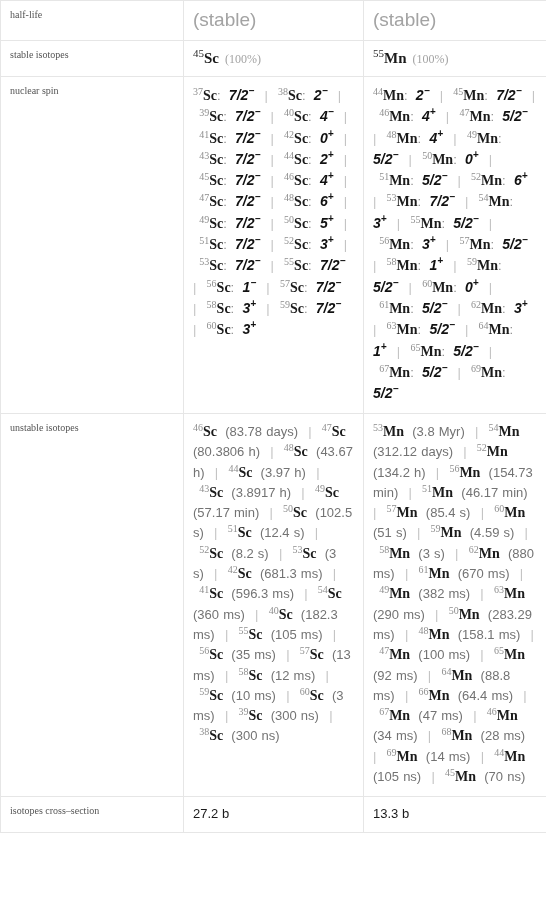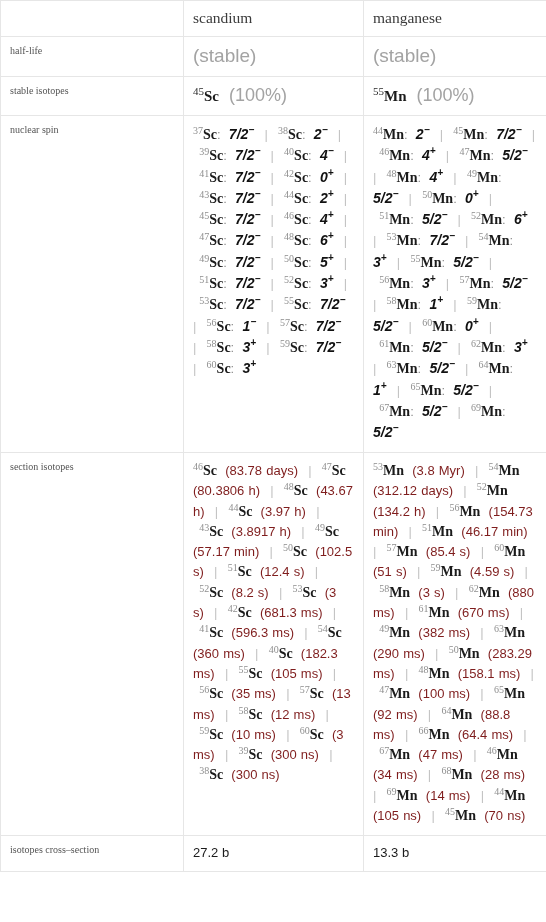--- a/index.html
+++ b/index.html
@@ -87,71 +87,66 @@
     font-weight: bold;
     font-family: "Liberation Sans", sans-serif;
     font-size: 14px;
     font-style: italic;
   }
   .iso-list .spin .sgn {
     font-size: 10px;
     vertical-align: super;
     line-height: 0;
   }
-  .iso-list .paren { color: #7f1d1d; margin-top: 19px; }
+  .iso-list .paren { color: #737373; margin-top: 19px; }
   .iso-list .sep { color: #c3c3c3; padding: 0 2px; }
   .iso-list .colon { color: #8e8e8e; }
 
   .stable-iso .sym {
     color: #1b1b1b; font-weight: bold;
     font-family: "Liberation Serif", serif; font-size: 15px;
   }
   .stable-iso .mass {
     color: #2b2b2b; font-size: 11px; vertical-align: super; line-height: 0;
     font-family: "Liberation Serif", serif; font-weight: normal;
   }
-  .stable-iso .pct { color: #a3a3a3; font-family: Liberation Sans, sans-serif; font-size: 18px; }
+  .stable-iso .pct { color: #a3a3a3; font-family: Liberation Serif, serif; font-size: 12px; }
   sup.u { font-size: 9px; vertical-align: super; line-height: 0; }
 </style>
 </head>
 <body>
 
 <table id="props">
   <colgroup>
     <col class="c-label">
       <col class="c-val">
       <col class="c-val2">
   </colgroup>
   <tbody>
-    <tr class="header-row">
-      <td class="spacer"></td>
-      <td class="col-head">scandium</td>
-      <td class="col-head">manganese</td>
-    </tr>
 
     <tr>
       <td class="row-label">half-life</td>
       <td class="muted">(stable)</td>
       <td class="muted">(stable)</td>
     </tr>
 
     <tr>
       <td class="row-label">stable isotopes</td>
       <td class="stable-iso" id="stable-sc"><span class="mass">45</span><span class="sym">Sc</span><span class="pct">&nbsp; (100%)</span></td>
       <td class="stable-iso" id="stable-mn"><span class="mass">55</span><span class="sym">Mn</span><span class="pct">&nbsp; (100%)</span></td>
     </tr>
 
     <tr>
       <td class="row-label">nuclear spin</td>
       <td class="iso-list" id="spin-sc"><span><span class="mass">37</span><span class="sym">Sc</span><span class="colon">:&nbsp; </span><span class="spin">7/2<span class="sgn">−</span></span></span><span class="sep">&nbsp; | &nbsp;</span><span><span class="mass">38</span><span class="sym">Sc</span><span class="colon">:&nbsp; </span><span class="spin">2<span class="sgn">−</span></span></span><span class="sep">&nbsp; | &nbsp;</span><span><span class="mass">39</span><span class="sym">Sc</span><span class="colon">:&nbsp; </span><span class="spin">7/2<span class="sgn">−</span></span></span><span class="sep">&nbsp; | &nbsp;</span><span><span class="mass">40</span><span class="sym">Sc</span><span class="colon">:&nbsp; </span><span class="spin">4<span class="sgn">−</span></span></span><span class="sep">&nbsp; | &nbsp;</span><span><span class="mass">41</span><span class="sym">Sc</span><span class="colon">:&nbsp; </span><span class="spin">7/2<span class="sgn">−</span></span></span><span class="sep">&nbsp; | &nbsp;</span><span><span class="mass">42</span><span class="sym">Sc</span><span class="colon">:&nbsp; </span><span class="spin">0<span class="sgn">+</span></span></span><span class="sep">&nbsp; | &nbsp;</span><span><span class="mass">43</span><span class="sym">Sc</span><span class="colon">:&nbsp; </span><span class="spin">7/2<span class="sgn">−</span></span></span><span class="sep">&nbsp; | &nbsp;</span><span><span class="mass">44</span><span class="sym">Sc</span><span class="colon">:&nbsp; </span><span class="spin">2<span class="sgn">+</span></span></span><span class="sep">&nbsp; | &nbsp;</span><span><span class="mass">45</span><span class="sym">Sc</span><span class="colon">:&nbsp; </span><span class="spin">7/2<span class="sgn">−</span></span></span><span class="sep">&nbsp; | &nbsp;</span><span><span class="mass">46</span><span class="sym">Sc</span><span class="colon">:&nbsp; </span><span class="spin">4<span class="sgn">+</span></span></span><span class="sep">&nbsp; | &nbsp;</span><span><span class="mass">47</span><span class="sym">Sc</span><span class="colon">:&nbsp; </span><span class="spin">7/2<span class="sgn">−</span></span></span><span class="sep">&nbsp; | &nbsp;</span><span><span class="mass">48</span><span class="sym">Sc</span><span class="colon">:&nbsp; </span><span class="spin">6<span class="sgn">+</span></span></span><span class="sep">&nbsp; | &nbsp;</span><span><span class="mass">49</span><span class="sym">Sc</span><span class="colon">:&nbsp; </span><span class="spin">7/2<span class="sgn">−</span></span></span><span class="sep">&nbsp; | &nbsp;</span><span><span class="mass">50</span><span class="sym">Sc</span><span class="colon">:&nbsp; </span><span class="spin">5<span class="sgn">+</span></span></span><span class="sep">&nbsp; | &nbsp;</span><span><span class="mass">51</span><span class="sym">Sc</span><span class="colon">:&nbsp; </span><span class="spin">7/2<span class="sgn">−</span></span></span><span class="sep">&nbsp; | &nbsp;</span><span><span class="mass">52</span><span class="sym">Sc</span><span class="colon">:&nbsp; </span><span class="spin">3<span class="sgn">+</span></span></span><span class="sep">&nbsp; | &nbsp;</span><span><span class="mass">53</span><span class="sym">Sc</span><span class="colon">:&nbsp; </span><span class="spin">7/2<span class="sgn">−</span></span></span><span class="sep">&nbsp; | &nbsp;</span><span><span class="mass">55</span><span class="sym">Sc</span><span class="colon">:&nbsp; </span><span class="spin">7/2<span class="sgn">−</span></span></span><span class="sep">&nbsp; | &nbsp;</span><span><span class="mass">56</span><span class="sym">Sc</span><span class="colon">:&nbsp; </span><span class="spin">1<span class="sgn">−</span></span></span><span class="sep">&nbsp; | &nbsp;</span><span><span class="mass">57</span><span class="sym">Sc</span><span class="colon">:&nbsp; </span><span class="spin">7/2<span class="sgn">−</span></span></span><span class="sep">&nbsp; | &nbsp;</span><span><span class="mass">58</span><span class="sym">Sc</span><span class="colon">:&nbsp; </span><span class="spin">3<span class="sgn">+</span></span></span><span class="sep">&nbsp; | &nbsp;</span><span><span class="mass">59</span><span class="sym">Sc</span><span class="colon">:&nbsp; </span><span class="spin">7/2<span class="sgn">−</span></span></span><span class="sep">&nbsp; | &nbsp;</span><span><span class="mass">60</span><span class="sym">Sc</span><span class="colon">:&nbsp; </span><span class="spin">3<span class="sgn">+</span></span></span></td>
       <td class="iso-list" id="spin-mn"><span><span class="mass">44</span><span class="sym">Mn</span><span class="colon">:&nbsp; </span><span class="spin">2<span class="sgn">−</span></span></span><span class="sep">&nbsp; | &nbsp;</span><span><span class="mass">45</span><span class="sym">Mn</span><span class="colon">:&nbsp; </span><span class="spin">7/2<span class="sgn">−</span></span></span><span class="sep">&nbsp; | &nbsp;</span><span><span class="mass">46</span><span class="sym">Mn</span><span class="colon">:&nbsp; </span><span class="spin">4<span class="sgn">+</span></span></span><span class="sep">&nbsp; | &nbsp;</span><span><span class="mass">47</span><span class="sym">Mn</span><span class="colon">:&nbsp; </span><span class="spin">5/2<span class="sgn">−</span></span></span><span class="sep">&nbsp; | &nbsp;</span><span><span class="mass">48</span><span class="sym">Mn</span><span class="colon">:&nbsp; </span><span class="spin">4<span class="sgn">+</span></span></span><span class="sep">&nbsp; | &nbsp;</span><span><span class="mass">49</span><span class="sym">Mn</span><span class="colon">:&nbsp; </span><span class="spin">5/2<span class="sgn">−</span></span></span><span class="sep">&nbsp; | &nbsp;</span><span><span class="mass">50</span><span class="sym">Mn</span><span class="colon">:&nbsp; </span><span class="spin">0<span class="sgn">+</span></span></span><span class="sep">&nbsp; | &nbsp;</span><span><span class="mass">51</span><span class="sym">Mn</span><span class="colon">:&nbsp; </span><span class="spin">5/2<span class="sgn">−</span></span></span><span class="sep">&nbsp; | &nbsp;</span><span><span class="mass">52</span><span class="sym">Mn</span><span class="colon">:&nbsp; </span><span class="spin">6<span class="sgn">+</span></span></span><span class="sep">&nbsp; | &nbsp;</span><span><span class="mass">53</span><span class="sym">Mn</span><span class="colon">:&nbsp; </span><span class="spin">7/2<span class="sgn">−</span></span></span><span class="sep">&nbsp; | &nbsp;</span><span><span class="mass">54</span><span class="sym">Mn</span><span class="colon">:&nbsp; </span><span class="spin">3<span class="sgn">+</span></span></span><span class="sep">&nbsp; | &nbsp;</span><span><span class="mass">55</span><span class="sym">Mn</span><span class="colon">:&nbsp; </span><span class="spin">5/2<span class="sgn">−</span></span></span><span class="sep">&nbsp; | &nbsp;</span><span><span class="mass">56</span><span class="sym">Mn</span><span class="colon">:&nbsp; </span><span class="spin">3<span class="sgn">+</span></span></span><span class="sep">&nbsp; | &nbsp;</span><span><span class="mass">57</span><span class="sym">Mn</span><span class="colon">:&nbsp; </span><span class="spin">5/2<span class="sgn">−</span></span></span><span class="sep">&nbsp; | &nbsp;</span><span><span class="mass">58</span><span class="sym">Mn</span><span class="colon">:&nbsp; </span><span class="spin">1<span class="sgn">+</span></span></span><span class="sep">&nbsp; | &nbsp;</span><span><span class="mass">59</span><span class="sym">Mn</span><span class="colon">:&nbsp; </span><span class="spin">5/2<span class="sgn">−</span></span></span><span class="sep">&nbsp; | &nbsp;</span><span><span class="mass">60</span><span class="sym">Mn</span><span class="colon">:&nbsp; </span><span class="spin">0<span class="sgn">+</span></span></span><span class="sep">&nbsp; | &nbsp;</span><span><span class="mass">61</span><span class="sym">Mn</span><span class="colon">:&nbsp; </span><span class="spin">5/2<span class="sgn">−</span></span></span><span class="sep">&nbsp; | &nbsp;</span><span><span class="mass">62</span><span class="sym">Mn</span><span class="colon">:&nbsp; </span><span class="spin">3<span class="sgn">+</span></span></span><span class="sep">&nbsp; | &nbsp;</span><span><span class="mass">63</span><span class="sym">Mn</span><span class="colon">:&nbsp; </span><span class="spin">5/2<span class="sgn">−</span></span></span><span class="sep">&nbsp; | &nbsp;</span><span><span class="mass">64</span><span class="sym">Mn</span><span class="colon">:&nbsp; </span><span class="spin">1<span class="sgn">+</span></span></span><span class="sep">&nbsp; | &nbsp;</span><span><span class="mass">65</span><span class="sym">Mn</span><span class="colon">:&nbsp; </span><span class="spin">5/2<span class="sgn">−</span></span></span><span class="sep">&nbsp; | &nbsp;</span><span><span class="mass">67</span><span class="sym">Mn</span><span class="colon">:&nbsp; </span><span class="spin">5/2<span class="sgn">−</span></span></span><span class="sep">&nbsp; | &nbsp;</span><span><span class="mass">69</span><span class="sym">Mn</span><span class="colon">:&nbsp; </span><span class="spin">5/2<span class="sgn">−</span></span></span></td>
     </tr>
 
     <tr>
-      <td class="row-label">section isotopes</td>
+      <td class="row-label">unstable isotopes</td>
       <td class="iso-list" id="unst-sc"><span><span class="mass">46</span><span class="sym">Sc</span><span class="paren">&nbsp; (83.78 days)</span></span><span class="sep">&nbsp; | &nbsp;</span><span><span class="mass">47</span><span class="sym">Sc</span><span class="paren">&nbsp; (80.3806 h)</span></span><span class="sep">&nbsp; | &nbsp;</span><span><span class="mass">48</span><span class="sym">Sc</span><span class="paren">&nbsp; (43.67 h)</span></span><span class="sep">&nbsp; | &nbsp;</span><span><span class="mass">44</span><span class="sym">Sc</span><span class="paren">&nbsp; (3.97 h)</span></span><span class="sep">&nbsp; | &nbsp;</span><span><span class="mass">43</span><span class="sym">Sc</span><span class="paren">&nbsp; (3.8917 h)</span></span><span class="sep">&nbsp; | &nbsp;</span><span><span class="mass">49</span><span class="sym">Sc</span><span class="paren">&nbsp; (57.17 min)</span></span><span class="sep">&nbsp; | &nbsp;</span><span><span class="mass">50</span><span class="sym">Sc</span><span class="paren">&nbsp; (102.5 s)</span></span><span class="sep">&nbsp; | &nbsp;</span><span><span class="mass">51</span><span class="sym">Sc</span><span class="paren">&nbsp; (12.4 s)</span></span><span class="sep">&nbsp; | &nbsp;</span><span><span class="mass">52</span><span class="sym">Sc</span><span class="paren">&nbsp; (8.2 s)</span></span><span class="sep">&nbsp; | &nbsp;</span><span><span class="mass">53</span><span class="sym">Sc</span><span class="paren">&nbsp; (3 s)</span></span><span class="sep">&nbsp; | &nbsp;</span><span><span class="mass">42</span><span class="sym">Sc</span><span class="paren">&nbsp; (681.3 ms)</span></span><span class="sep">&nbsp; | &nbsp;</span><span><span class="mass">41</span><span class="sym">Sc</span><span class="paren">&nbsp; (596.3 ms)</span></span><span class="sep">&nbsp; | &nbsp;</span><span><span class="mass">54</span><span class="sym">Sc</span><span class="paren">&nbsp; (360 ms)</span></span><span class="sep">&nbsp; | &nbsp;</span><span><span class="mass">40</span><span class="sym">Sc</span><span class="paren">&nbsp; (182.3 ms)</span></span><span class="sep">&nbsp; | &nbsp;</span><span><span class="mass">55</span><span class="sym">Sc</span><span class="paren">&nbsp; (105 ms)</span></span><span class="sep">&nbsp; | &nbsp;</span><span><span class="mass">56</span><span class="sym">Sc</span><span class="paren">&nbsp; (35 ms)</span></span><span class="sep">&nbsp; | &nbsp;</span><span><span class="mass">57</span><span class="sym">Sc</span><span class="paren">&nbsp; (13 ms)</span></span><span class="sep">&nbsp; | &nbsp;</span><span><span class="mass">58</span><span class="sym">Sc</span><span class="paren">&nbsp; (12 ms)</span></span><span class="sep">&nbsp; | &nbsp;</span><span><span class="mass">59</span><span class="sym">Sc</span><span class="paren">&nbsp; (10 ms)</span></span><span class="sep">&nbsp; | &nbsp;</span><span><span class="mass">60</span><span class="sym">Sc</span><span class="paren">&nbsp; (3 ms)</span></span><span class="sep">&nbsp; | &nbsp;</span><span><span class="mass">39</span><span class="sym">Sc</span><span class="paren">&nbsp; (300 ns)</span></span><span class="sep">&nbsp; | &nbsp;</span><span><span class="mass">38</span><span class="sym">Sc</span><span class="paren">&nbsp; (300 ns)</span></span></td>
       <td class="iso-list" id="unst-mn"><span><span class="mass">53</span><span class="sym">Mn</span><span class="paren">&nbsp; (3.8 Myr)</span></span><span class="sep">&nbsp; | &nbsp;</span><span><span class="mass">54</span><span class="sym">Mn</span><span class="paren">&nbsp; (312.12 days)</span></span><span class="sep">&nbsp; | &nbsp;</span><span><span class="mass">52</span><span class="sym">Mn</span><span class="paren">&nbsp; (134.2 h)</span></span><span class="sep">&nbsp; | &nbsp;</span><span><span class="mass">56</span><span class="sym">Mn</span><span class="paren">&nbsp; (154.73 min)</span></span><span class="sep">&nbsp; | &nbsp;</span><span><span class="mass">51</span><span class="sym">Mn</span><span class="paren">&nbsp; (46.17 min)</span></span><span class="sep">&nbsp; | &nbsp;</span><span><span class="mass">57</span><span class="sym">Mn</span><span class="paren">&nbsp; (85.4 s)</span></span><span class="sep">&nbsp; | &nbsp;</span><span><span class="mass">60</span><span class="sym">Mn</span><span class="paren">&nbsp; (51 s)</span></span><span class="sep">&nbsp; | &nbsp;</span><span><span class="mass">59</span><span class="sym">Mn</span><span class="paren">&nbsp; (4.59 s)</span></span><span class="sep">&nbsp; | &nbsp;</span><span><span class="mass">58</span><span class="sym">Mn</span><span class="paren">&nbsp; (3 s)</span></span><span class="sep">&nbsp; | &nbsp;</span><span><span class="mass">62</span><span class="sym">Mn</span><span class="paren">&nbsp; (880 ms)</span></span><span class="sep">&nbsp; | &nbsp;</span><span><span class="mass">61</span><span class="sym">Mn</span><span class="paren">&nbsp; (670 ms)</span></span><span class="sep">&nbsp; | &nbsp;</span><span><span class="mass">49</span><span class="sym">Mn</span><span class="paren">&nbsp; (382 ms)</span></span><span class="sep">&nbsp; | &nbsp;</span><span><span class="mass">63</span><span class="sym">Mn</span><span class="paren">&nbsp; (290 ms)</span></span><span class="sep">&nbsp; | &nbsp;</span><span><span class="mass">50</span><span class="sym">Mn</span><span class="paren">&nbsp; (283.29 ms)</span></span><span class="sep">&nbsp; | &nbsp;</span><span><span class="mass">48</span><span class="sym">Mn</span><span class="paren">&nbsp; (158.1 ms)</span></span><span class="sep">&nbsp; | &nbsp;</span><span><span class="mass">47</span><span class="sym">Mn</span><span class="paren">&nbsp; (100 ms)</span></span><span class="sep">&nbsp; | &nbsp;</span><span><span class="mass">65</span><span class="sym">Mn</span><span class="paren">&nbsp; (92 ms)</span></span><span class="sep">&nbsp; | &nbsp;</span><span><span class="mass">64</span><span class="sym">Mn</span><span class="paren">&nbsp; (88.8 ms)</span></span><span class="sep">&nbsp; | &nbsp;</span><span><span class="mass">66</span><span class="sym">Mn</span><span class="paren">&nbsp; (64.4 ms)</span></span><span class="sep">&nbsp; | &nbsp;</span><span><span class="mass">67</span><span class="sym">Mn</span><span class="paren">&nbsp; (47 ms)</span></span><span class="sep">&nbsp; | &nbsp;</span><span><span class="mass">46</span><span class="sym">Mn</span><span class="paren">&nbsp; (34 ms)</span></span><span class="sep">&nbsp; | &nbsp;</span><span><span class="mass">68</span><span class="sym">Mn</span><span class="paren">&nbsp; (28 ms)</span></span><span class="sep">&nbsp; | &nbsp;</span><span><span class="mass">69</span><span class="sym">Mn</span><span class="paren">&nbsp; (14 ms)</span></span><span class="sep">&nbsp; | &nbsp;</span><span><span class="mass">44</span><span class="sym">Mn</span><span class="paren">&nbsp; (105 ns)</span></span><span class="sep">&nbsp; | &nbsp;</span><span><span class="mass">45</span><span class="sym">Mn</span><span class="paren">&nbsp; (70 ns)</span></span></td>
     </tr>
 
     <tr>
       <td class="row-label">isotopes cross–section</td>
       <td class="val-cell">27.2 b</td>
       <td class="val-cell">13.3 b</td>
     </tr>
 

